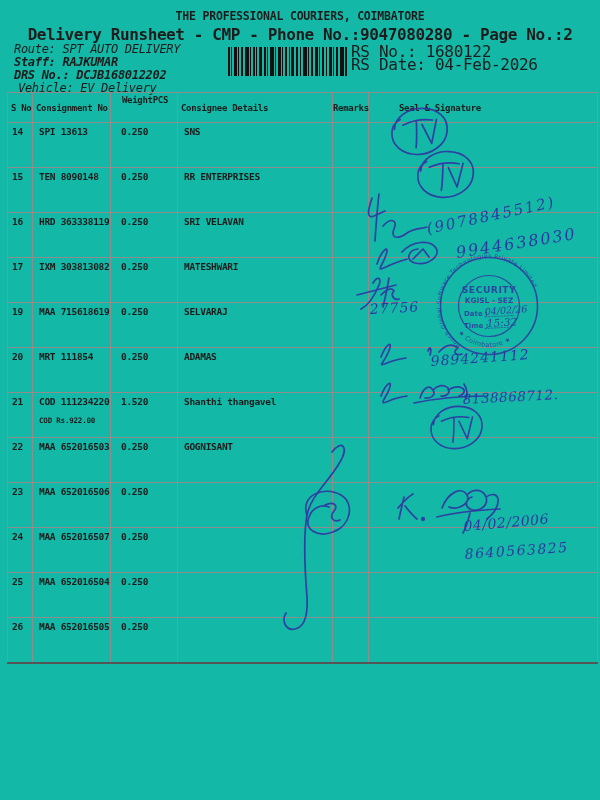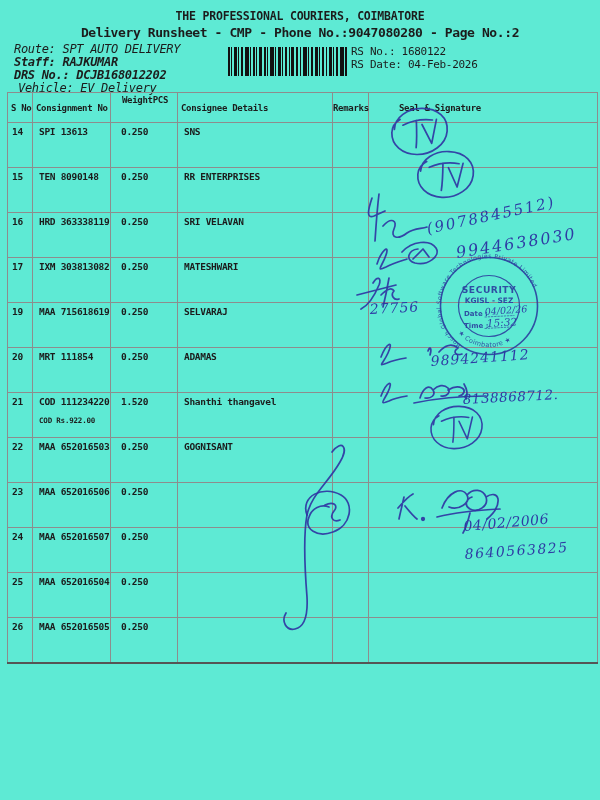--- a/index.html
+++ b/index.html
@@ -1,30 +1,30 @@
 <!DOCTYPE html>
 <html><head>
 <meta charset="utf-8">
 <style>
   html,body { margin:0; padding:0; background:#ffffff; }
-  .page { position:relative; width:600px; height:800px; background:#5eead4;
+  .page { position:relative; width:600px; height:800px; background:#14b8a6;
           font-family:"DejaVu Sans Mono", monospace; color:#1c1c1c; overflow:hidden; }
 
   .title    { position:absolute; top:9px;  left:0; right:0; text-align:center;
               font-size:11.5px; font-weight:bold; letter-spacing:-0.2px; }
   .subtitle { position:absolute; top:25px; left:0; right:0; text-align:center;
-              font-size:13px; font-weight:bold; letter-spacing:-0.4px; }
+              font-size:16px; font-weight:bold; letter-spacing:-0.4px; }
 
   .info { position:absolute; left:14px; top:43px; font-size:12px; line-height:13px;
           letter-spacing:-0.3px; white-space:nowrap;font-style:italic; }
   .info .line { height:13px; }
   .info .bold { font-weight:bold; }
   .info .indent { padding-left:4px; }
 
-  .rsblock { position:absolute; left:351px; top:45px; font-size:11px; line-height:13px;
+  .rsblock { position:absolute; left:351px; top:45px; font-size:16px; line-height:13px;
              letter-spacing:-0.3px; white-space:nowrap; }
 
   .barcode { position:absolute; left:228px; top:47px; }
 
   table.runsheet { position:absolute; left:7px; top:92px; width:590px;
                    border-collapse:collapse; table-layout:fixed;
                    border:1px solid #777; border-bottom:2px solid #555; }
   .runsheet th, .runsheet td { border:1px solid #8d8d8d; }
   .runsheet th { font-size:9px; font-weight:bold; text-align:left; padding:1px 3px;
                  height:10px; letter-spacing:-0.3px; white-space:nowrap; }

